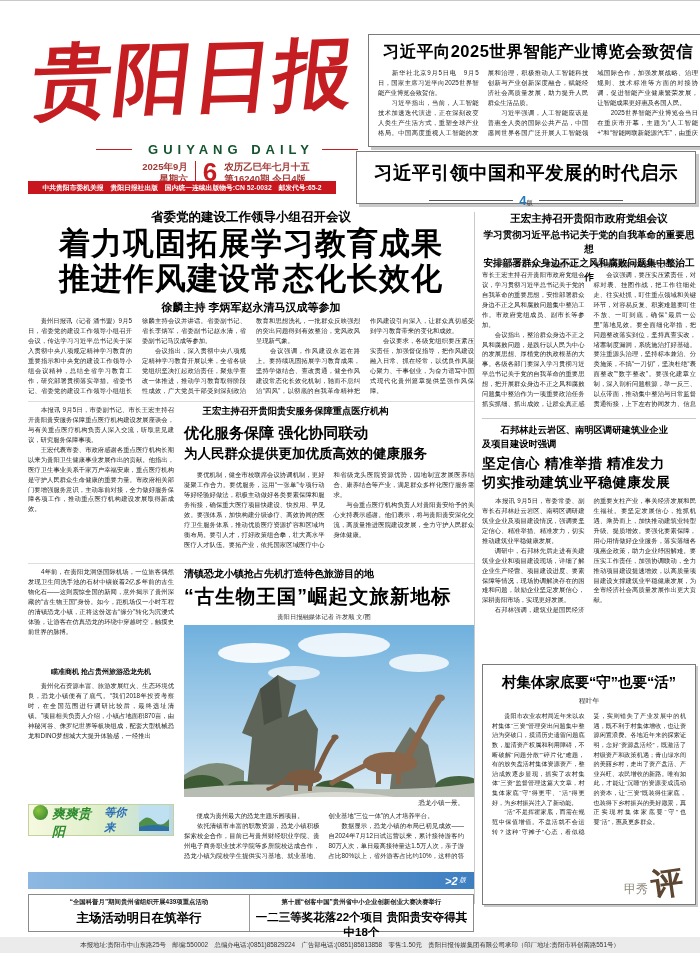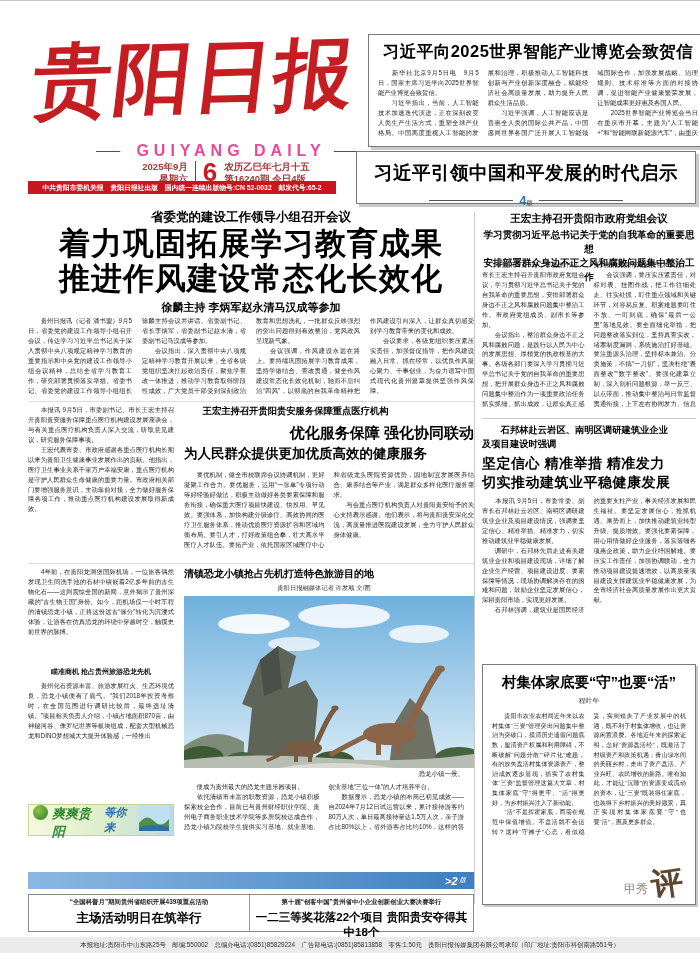--- a/index.html
+++ b/index.html
@@ -37,21 +37,21 @@
 <body>
 
 <div id="page">
 
   <div class="abs rule" style="left:0;top:8;width:700px;height:1px;"></div>
 
   <div class="abs masthead" style="left:34px;top:38px;font-size:78px;line-height:1;">贵阳日报</div>
 
   <div class="abs" style="left:96px;top:142px;width:262px;display:flex;align-items:center;gap:8px;">
     <div style="flex:1;height:1px;background:#c41e23;"></div>
-    <div style="color:#ec4899;font-weight:700;font-size:16px;letter-spacing:5px;margin-left:8px;">GUIYANG DAILY</div>
+    <div style="color:#14532d;font-weight:700;font-size:13px;letter-spacing:5px;margin-left:8px;">GUIYANG DAILY</div>
     <div style="flex:1;height:1px;background:#c41e23;"></div>
   </div>
 
   <div class="abs" style="left:92px;top:157px;width:268px;display:flex;align-items:center;justify-content:center;gap:7px;color:#a03a36;">
     <div style="text-align:right;font-size:9.5px;line-height:1.25;font-weight:700;">
       <div>2025年9月</div>
       <div>星期六</div>
     </div>
     <div style="width:1px;height:23px;background:#c41e23;"></div>
     <div style="font-size:26px;font-weight:700;color:#c41e23;">6</div>
@@ -95,21 +95,21 @@
 
   <div class="abs rule" style="left:28px;top:401px;width:446px;height:1px;background:#ddd;"></div>
 
   <div class="abs" style="left:28px;top:405px;width:446px;height:155px;display:flex;gap:10px;">
     <div class="body-text" style="width:146px;height:155px;">　　本报讯 9月5日，市委副书记、市长王宏主持召开贵阳贵安服务保障重点医疗机构建设发展座谈会，与有关重点医疗机构负责人深入交流，听取意见建议，研究服务保障事项。
 　　王宏代表市委、市政府感谢各重点医疗机构长期以来为贵阳卫生健康事业发展作出的贡献。他指出，医疗卫生事业关系千家万户幸福安康，重点医疗机构是守护人民群众生命健康的重要力量。市政府相关部门要增强服务意识，主动靠前对接，全力做好服务保障各项工作，推动重点医疗机构建设发展取得新成效。</div>
     <div style="width:290px;">
       <div class="kicker" style="font-size:9.3px;line-height:1.5;">
         <div style="text-indent:2em;">王宏主持召开贵阳贵安服务保障重点医疗机构</div>
       </div>
-      <div class="hl" style="font-size:15px;margin-top:5px;text-align:right;">优化服务保障 强化协同联动</div>
+      <div class="hl" style="font-size:15px;margin-top:5px;">优化服务保障 强化协同联动</div>
       <div class="hl" style="font-size:13.5px;margin-top:2px;">为人民群众提供更加优质高效的健康服务</div>
       <div class="body-text cols2" style="margin-top:7px;height:82px;">　　要优机制，健全市校联席会议协调机制，更好凝聚工作合力。要优服务，运用“一张单”专项行动等好经验好做法，积极主动做好各类要素保障和服务衔接，确保重大医疗项目快建设、快投用、早见效。要强体系，加快构建分级诊疗、高效协同的医疗卫生服务体系，推动优质医疗资源扩容和区域均衡布局。要引人才，打好政策组合拳，壮大高水平医疗人才队伍。要拓产业，依托国家区域医疗中心和省级龙头医院资源优势，因地制宜发展医养结合、康养结合等产业，满足群众多样化医疗服务需求。
 　　与会重点医疗机构负责人对贵阳贵安给予的关心支持表示感谢。他们表示，将与贵阳贵安深化交流，高质量推进医院建设发展，全力守护人民群众身体健康。</div>
     </div>
   </div>
 
   <div class="abs rule" style="left:28px;top:563px;width:446px;height:1px;background:#ddd;"></div>
 
   <div class="abs" style="left:28px;top:567px;width:446px;height:300px;display:flex;gap:10px;">
     <div style="width:146px;">
@@ -122,20 +122,21 @@
         <span class="ad-t2">等你来</span>
         <svg width="30" height="26" viewBox="0 0 30 26" style="flex:0 0 auto;margin-left:auto;">
           <rect width="30" height="26" fill="#bfe0f0"></rect>
           <path d="M0,18 Q8,8 15,16 T30,14 L30,26 L0,26 Z" fill="#4f8f4a"></path>
           <path d="M0,22 Q15,18 30,22 L30,26 L0,26 Z" fill="#2e6fa3"></path>
         </svg>
       </div>
     </div>
     <div style="width:280px;">
       <div class="kicker" style="font-size:10px;">清镇恐龙小镇抢占先机打造特色旅游目的地</div>
+      <div class="hl" style="font-size:19.5px;letter-spacing:1px;margin-top:2px;">“古生物王国”崛起文旅新地标</div>
       <div class="center" style="font-size:6.3px;color:#333;margin-top:3px;">贵阳日报融媒体记者 许发顺 文/图</div>
       <svg width="290" height="172" viewBox="0 0 290 172" style="margin-top:3px;display:block;">
         <defs>
           <linearGradient id="sky" x1="0" y1="0" x2="0" y2="1">
             <stop offset="0" stop-color="#6fb0dd"></stop>
               <stop offset="1" stop-color="#d9ebf6"></stop>
           </linearGradient>
         </defs>
         <rect width="290" height="172" fill="url(#sky)"></rect>
         <ellipse cx="70" cy="28" rx="36" ry="10" fill="#ffffff" opacity="0.9"></ellipse>

